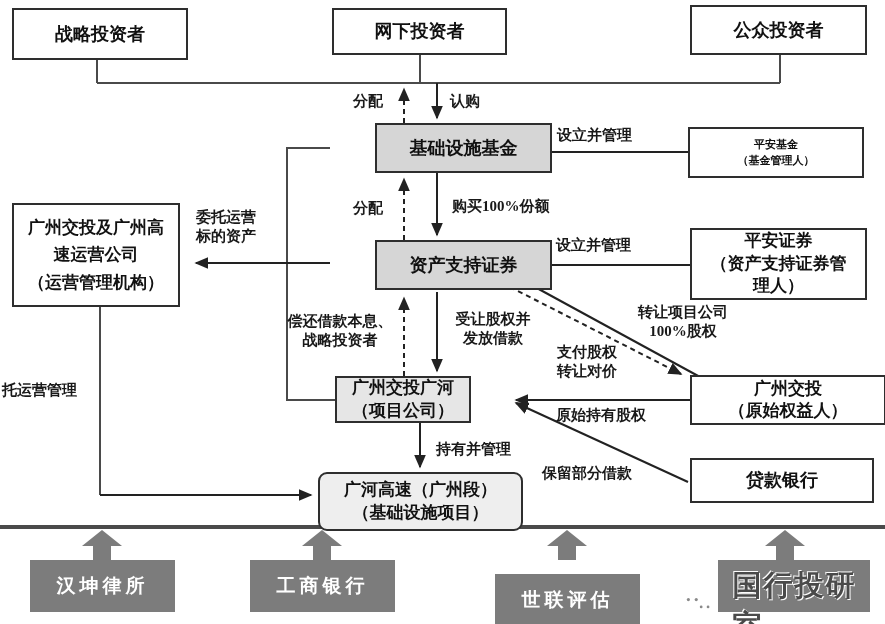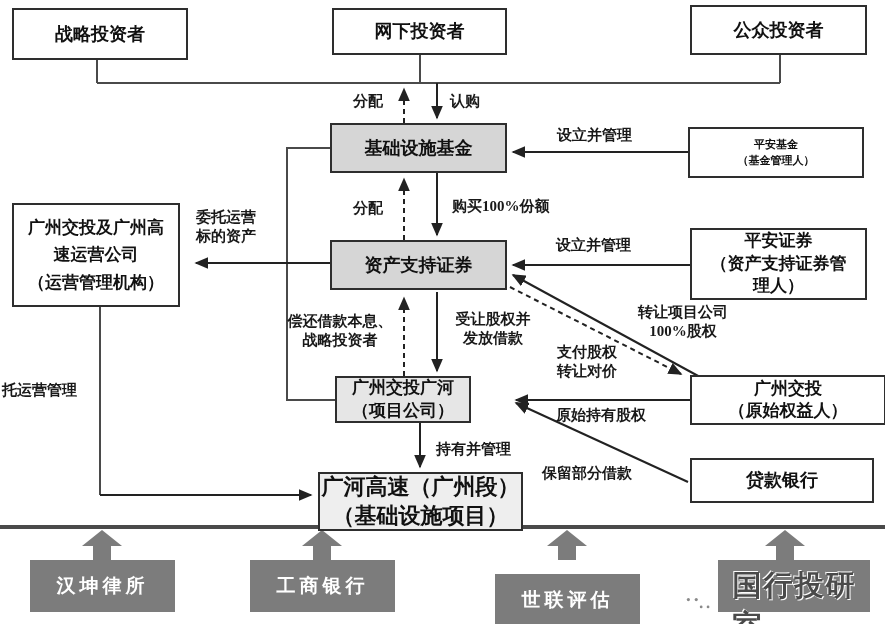--- a/index.html
+++ b/index.html
@@ -7,21 +7,21 @@
     position:relative;width:885px;height:624px;background:#ffffff;overflow:hidden;
     font-family:"Liberation Serif","DejaVu Serif",serif;
   }
   #wires{position:absolute;left:0;top:0;z-index:1;}
   .box{
     position:absolute;z-index:2;display:flex;align-items:center;justify-content:center;
     text-align:center;white-space:pre-line;font-weight:bold;color:#111;
     border:2px solid #2e2e2e;background:#ffffff;font-size:18px;line-height:1.38;
     box-sizing:border-box;
   }
-  .box.gray{background:#d6d6d6;}
+  .box.gray{background:#d6d6d6;margin-left:45px;}
   .box.lightgray{background:#e6e6e6;}
   .box.lighter{background:#eeeeee;}
   .elabel{
     position:absolute;z-index:2;font-weight:bold;color:#191919;font-size:15px;
     line-height:1.25;white-space:pre-line;
   }
   .elabel.center{text-align:center;}
   .provider{
     position:absolute;z-index:2;display:flex;align-items:center;justify-content:center;
     background:#7c7c7c;color:#ffffff;font-weight:bold;font-size:19px;letter-spacing:4px;
@@ -101,21 +101,21 @@
 （运营管理机构）</div>
 
   <div class="box" style="left:688px;top:127px;width:176px;height:51px;font-size:11px;">平安基金
 （基金管理人）</div>
   <div class="box" style="left:690px;top:228px;width:177px;height:72px;font-size:17px;line-height:1.32;">平安证券
 （资产支持证券管
 理人）</div>
 
   <div class="box lightgray" style="left:335px;top:376px;width:136px;height:47px;font-size:17px;line-height:1.3;">广州交投广河
 （项目公司）</div>
-  <div class="box lighter" style="left:318px;top:472px;width:205px;height:59px;font-size:22px;line-height:1.3;">广河高速（广州段）
+  <div class="box lighter" style="left:318px;top:472px;width:205px;height:59px;font-size:17px;line-height:1.3;border-radius:9px;">广河高速（广州段）
 （基础设施项目）</div>
 
   <div class="box" style="left:690px;top:375px;width:196px;height:50px;font-size:17px;line-height:1.3;">广州交投
 （原始权益人）</div>
   <div class="box" style="left:690px;top:458px;width:184px;height:45px;">贷款银行</div>
 
   <div class="elabel" style="left:353px;top:92px;">分配</div>
   <div class="elabel" style="left:450px;top:92px;">认购</div>
   <div class="elabel" style="left:353px;top:199px;">分配</div>
   <div class="elabel" style="left:452px;top:197px;">购买100%份额</div>

